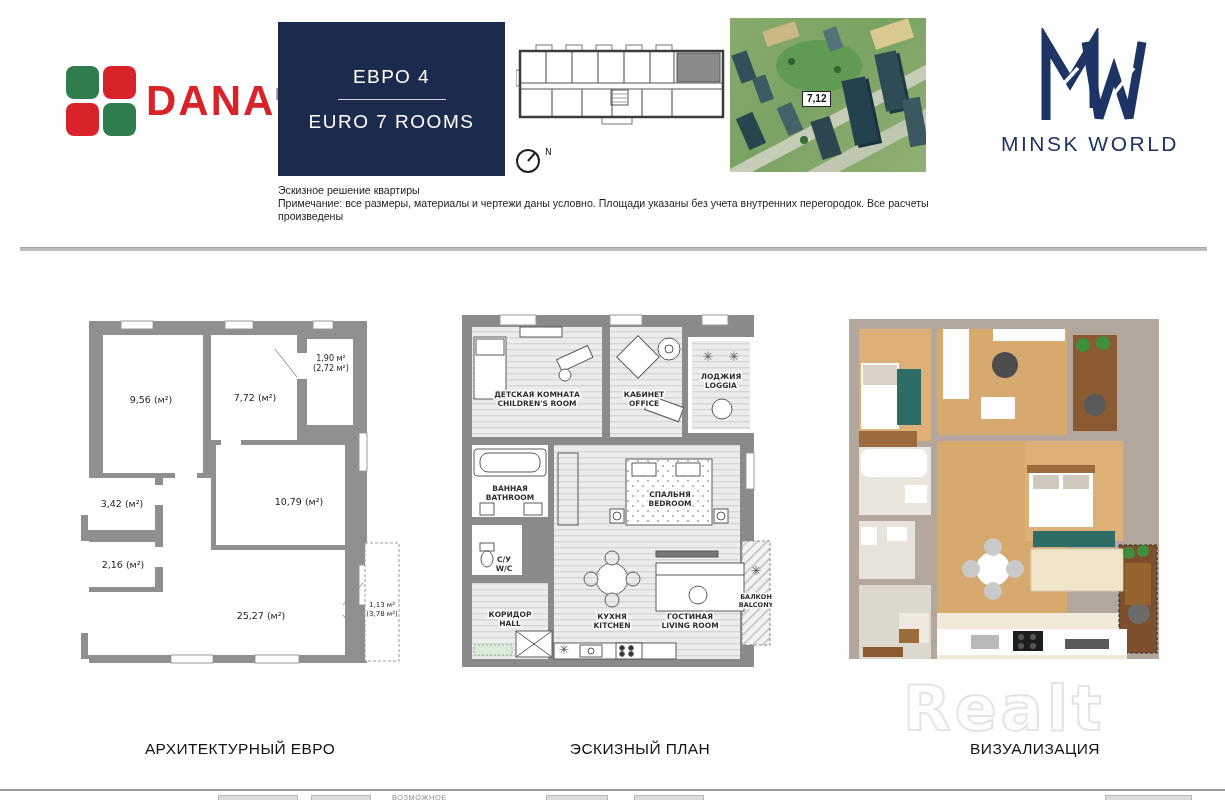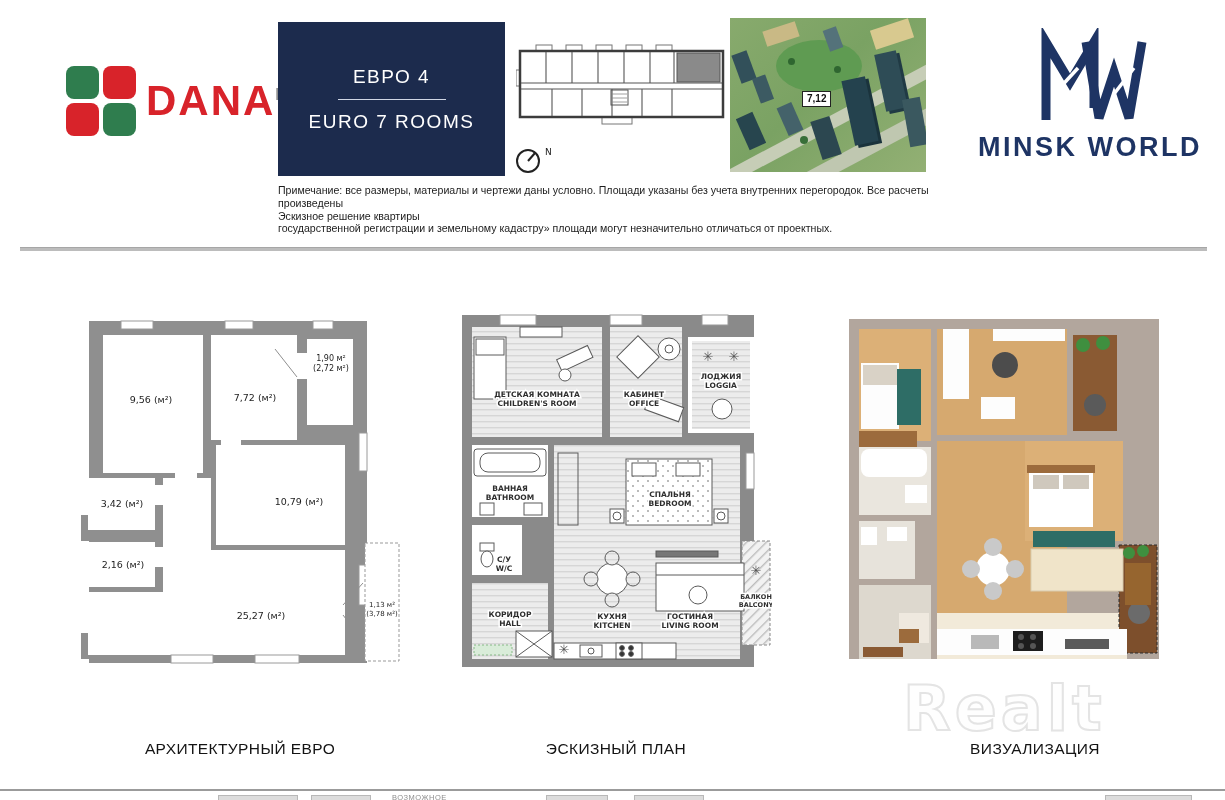--- a/index.html
+++ b/index.html
@@ -26,21 +26,21 @@
   
   .caption{top:740px;text-align:center;font-size:15.5px;letter-spacing:0.4px;color:#141414;}
   
   .aerial{left:730px;top:18px;width:196px;height:154px;overflow:hidden;
           background:linear-gradient(135deg,#88aa6d 0%,#7aa263 45%,#93b074 100%);}
   .bldg{position:absolute;}
   .lbl712{position:absolute;left:72px;top:62px;background:#fff;border:1px solid #222;
           font-size:10px;font-weight:700;padding:0 4px;line-height:14px;color:#111;margin-top:11px;}
   
   .mw{left:995px;top:28px;width:190px;height:145px;display:flex;flex-direction:column;align-items:center;}
-  .mw-name{font-size:27px;font-weight:700;letter-spacing:2.5px;color:#1e3464;margin-top:4px;white-space:nowrap;}
+  .mw-name{font-size:21px;font-weight:400;letter-spacing:2.5px;color:#1e3464;margin-top:4px;white-space:nowrap;}
   
   .fbox{top:795px;height:12px;background:#dcdcdc;border:1px solid #b8b8b8;}
   .ftext{top:793px;font-size:7.5px;color:#8d8d8d;letter-spacing:0.5px;}
   svg text{font-family:"DejaVu Sans","Liberation Sans",sans-serif;}
   .halo{paint-order:stroke;stroke:#ffffff;stroke-width:3px;fill:#2e2e2e;font-weight:700;}
 </style>
 </head>
 <body>
 
 <div class="page">
@@ -134,23 +134,22 @@
       </g>
       <g stroke="#ffffff" stroke-width="3.5">
         <line x1="26" y1="64" x2="48" y2="40"></line>
         <line x1="84" y1="66" x2="104" y2="40"></line>
       </g>
     </svg>
     <div class="mw-name">MINSK WORLD</div>
   </div>
 
   <div class="abs disc">
+    <div>Эскизное решение квартиры</div>
     <div>Примечание: все размеры, материалы и чертежи даны условно. Площади указаны без учета внутренних перегородок. Все расчеты произведены</div>
-    <div>Эскизное решение квартиры</div>
-    <div>государственной регистрации и земельному кадастру» площади могут незначительно отличаться от проектных.</div>
   </div>
 
   <div class="abs hdiv"></div>
 
   <svg class="abs" style="left:75px;top:315px" width="330" height="360" viewBox="0 0 330 360">
     <g fill="#8f8f8f">
       <rect x="14" y="6" width="278" height="342"></rect>
       <rect x="6" y="200" width="8" height="26"></rect>
       <rect x="6" y="318" width="8" height="26"></rect>
     </g>
@@ -371,21 +370,21 @@
       <circle cx="296" cy="300" r="11" fill="#6b6b6b"></circle>
         <rect x="282" y="250" width="26" height="42" fill="#96652f"></rect>
     </g>
   </svg>
 
   <svg class="abs" style="left:895px;top:670px" width="280" height="78" viewBox="0 0 280 78">
     <text x="8" y="60" font-size="62" font-weight="bold" letter-spacing="4" fill="#fefefe" stroke="#e4e4e4" stroke-width="2">Realt</text>
   </svg>
 
   <div class="abs caption" style="left:75px;width:330px">АРХИТЕКТУРНЫЙ ЕВРО</div>
-  <div class="abs caption" style="left:460px;width:312px">ЭСКИЗНЫЙ ПЛАН</div>
+  <div class="abs caption" style="left:484px;width:312px">ЭСКИЗНЫЙ ПЛАН</div>
   <div class="abs caption" style="left:868px;width:334px">ВИЗУАЛИЗАЦИЯ</div>
 
   <div class="abs bdiv"></div>
   <div class="abs fbox" style="left:218px;width:78px"></div>
   <div class="abs fbox" style="left:311px;width:58px"></div>
   <div class="abs ftext" style="left:392px">ВОЗМОЖНОЕ</div>
   <div class="abs fbox" style="left:546px;width:60px"></div>
   <div class="abs fbox" style="left:634px;width:68px"></div>
   <div class="abs fbox" style="left:1105px;width:85px"></div>
 

